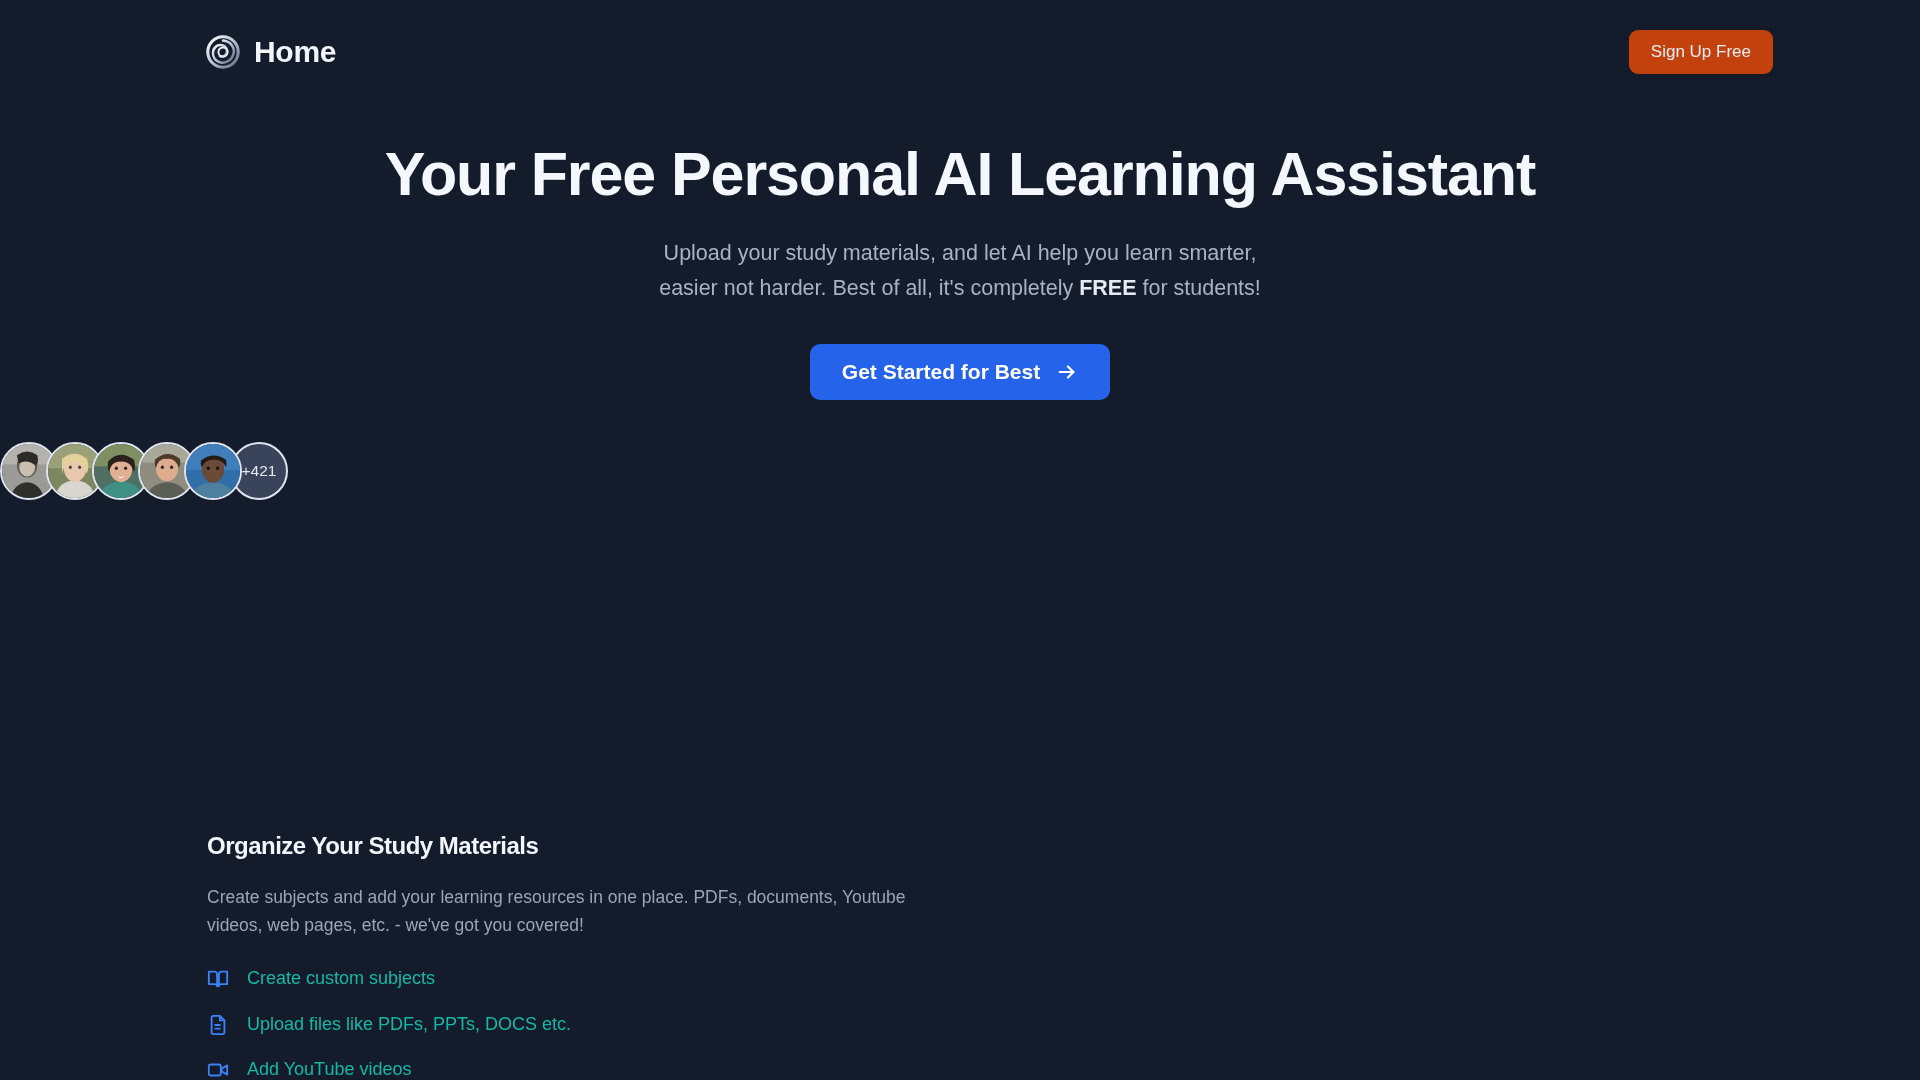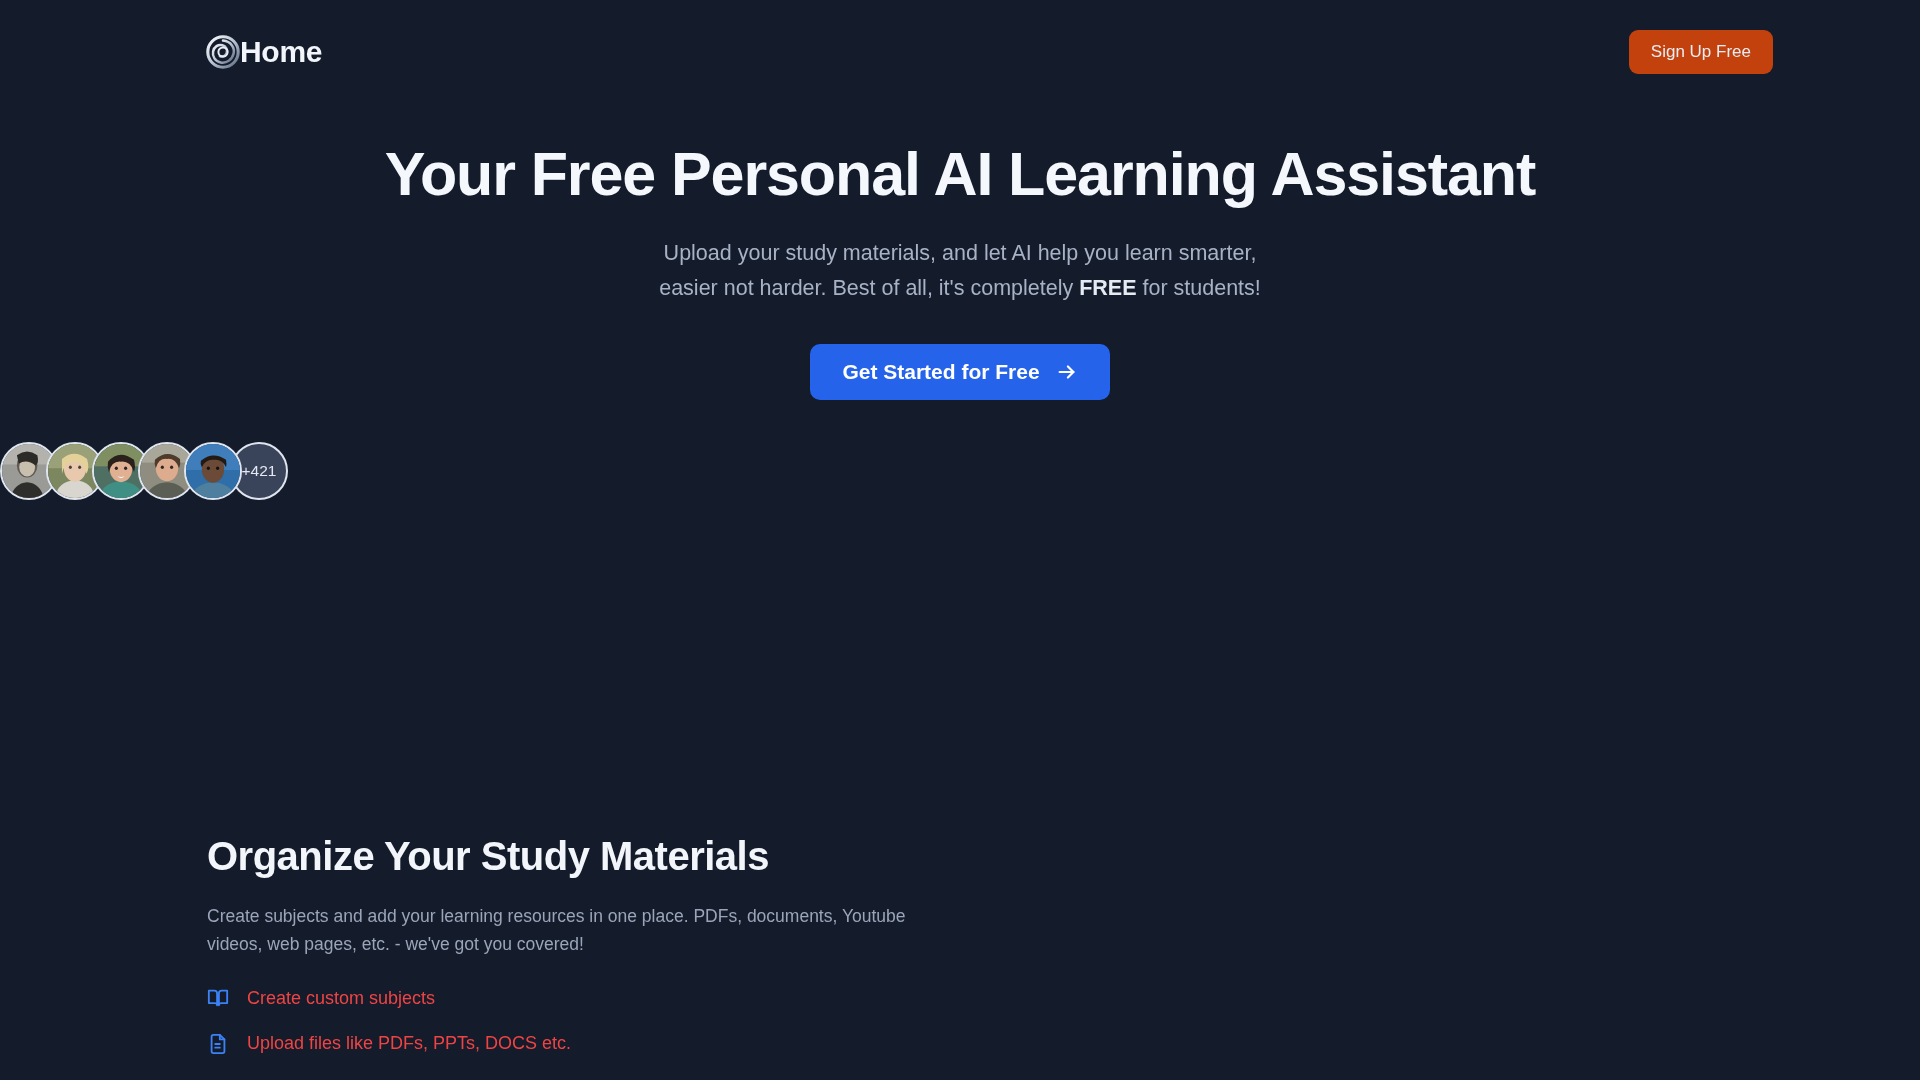--- a/index.html
+++ b/index.html
@@ -33,20 +33,21 @@
     height: 104px;
     display: flex;
     align-items: center;
     justify-content: space-between;
     padding: 0 147px 0 206px;
   }
 
   .brand {
     display: flex;
     align-items: center;
+    gap: 14px;
     cursor: pointer;
   }
 
   .brand-logo {
     width: 34px;
     height: 34px;
     display: block;
     flex: none;
   }
 
@@ -181,21 +182,21 @@
   }
 
   .sec2-copy {
     position: absolute;
     left: 207px;
     top: 160px;
     width: 740px;
   }
 
   .sec2-title {
-    font-size: 40px;
+    font-size: 24px;
     font-weight: 700;
     letter-spacing: -0.5px;
     color: #f2f5fa;
     line-height: 1.2;
   }
 
   .sec2-body {
     margin-top: 22px;
     font-size: 17.5px;
     line-height: 1.62;
@@ -215,21 +216,21 @@
   }
   .feature-icon {
     width: 22px;
     height: 22px;
     flex: none;
     display: block;
     color: #3b82f6;
   }
   .feature-text {
     font-size: 18px;
-    color: #ef4444;
+    color: #14b8a6;
     line-height: 1.3;
   }
 </style>
 </head>
 <body>
 
 <div class="page">
 
   <header class="site-header">
 
@@ -258,21 +259,21 @@
 
     <h1 class="hero-title">Your Free Personal AI Learning Assistant</h1>
 
     <p class="hero-sub">
       <span>Upload your study materials, and let AI help you learn smarter,</span><br>
       <span>easier not harder. Best of all, it's completely </span><b>FREE</b><span> for students!</span>
     </p>
 
     <div class="cta-wrap">
       <button class="cta-btn">
-        <span>Get Started for Free</span>
+        <span>Get Started for Best</span>
         <svg class="cta-arrow" viewBox="0 0 24 24" fill="none" stroke="#ffffff" stroke-width="2.4" stroke-linecap="round" stroke-linejoin="round">
           <line x1="4" y1="12" x2="19" y2="12"></line>
           <polyline points="13,6 19,12 13,18"></polyline>
         </svg>
       </button>
     </div>
 
     <div class="social">
 
       <div class="avatars">

